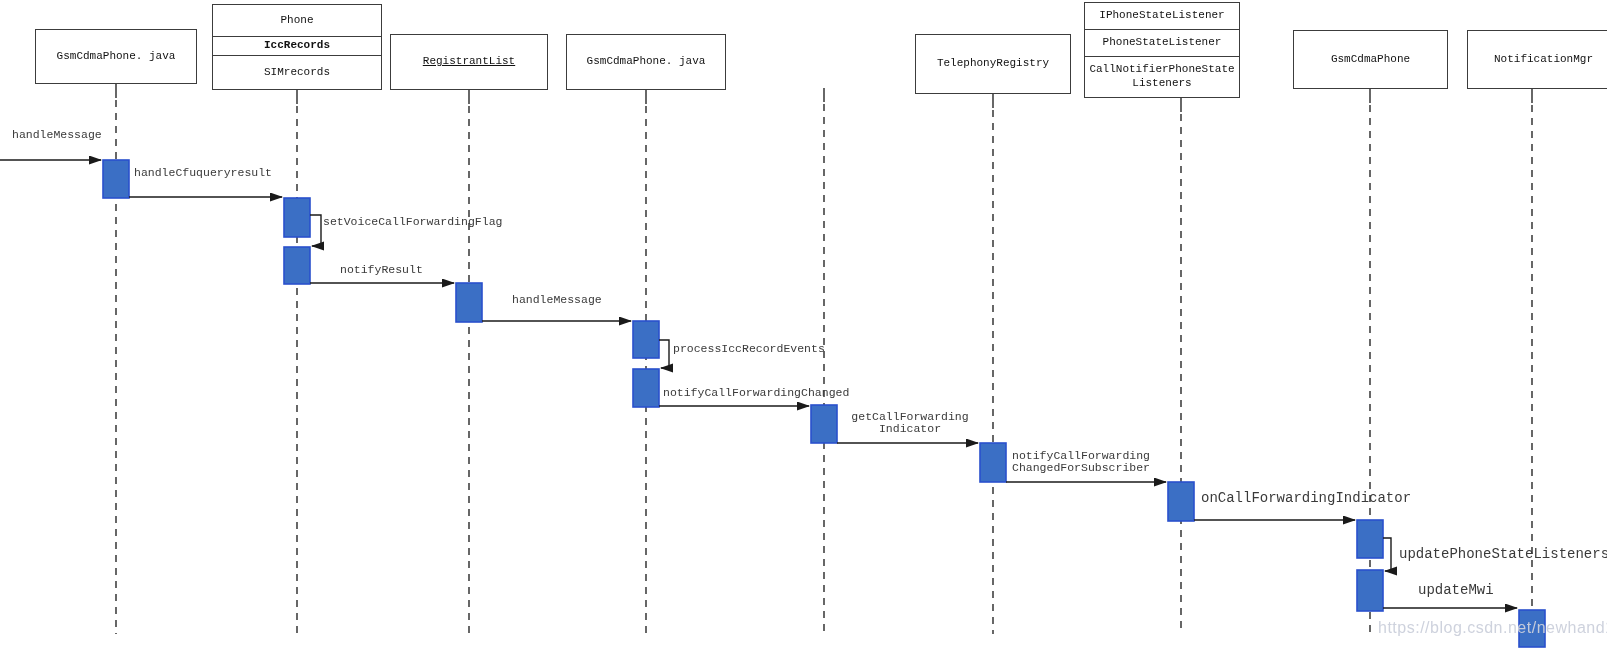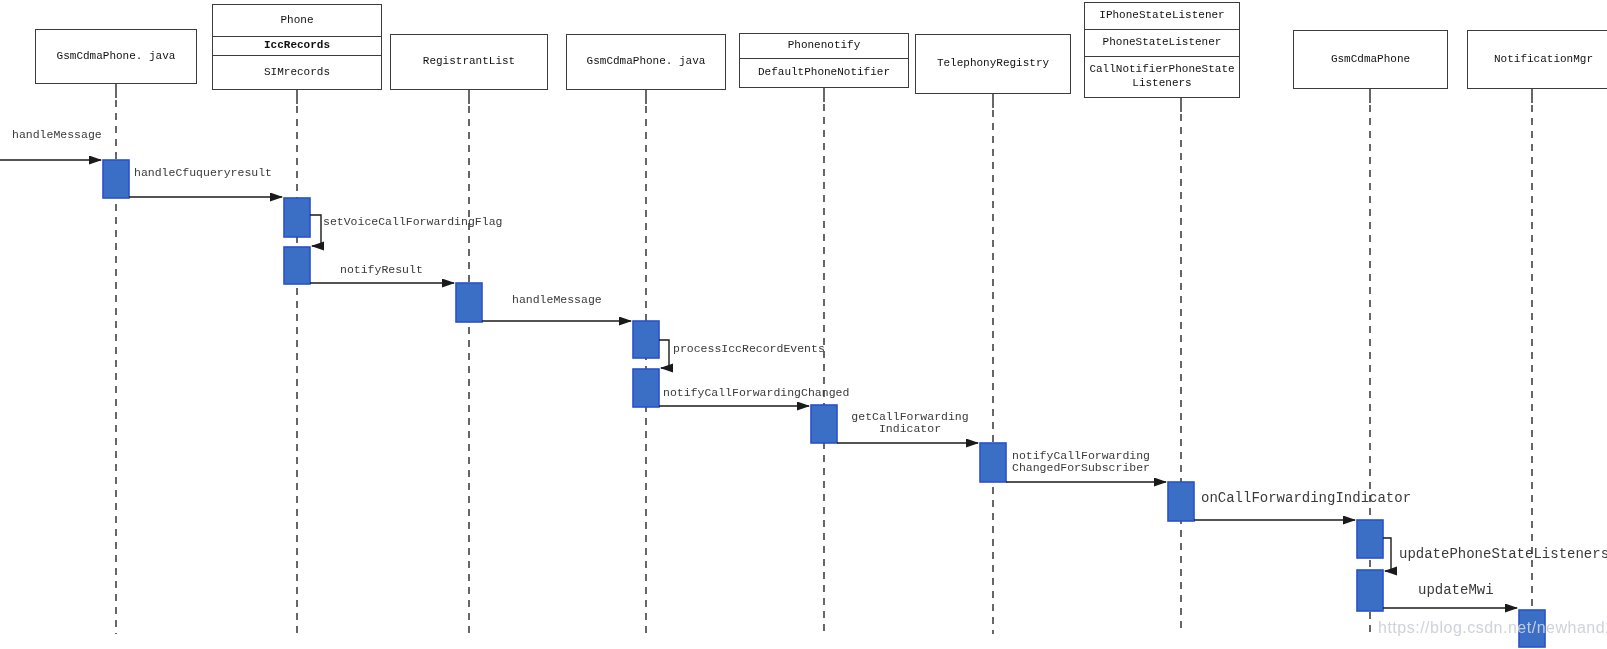--- a/index.html
+++ b/index.html
@@ -142,31 +142,27 @@
     <div class="row" style="flex:1;">GsmCdmaPhone. java</div>
   </div>
 
   <div class="lifeline-box" style="left:212px; top:4px; width:170px; height:86px;">
     <div class="row" style="height:31px;">Phone</div>
     <div class="row" style="height:19px;font-weight:bold;">IccRecords</div>
     <div class="row" style="flex:1;">SIMrecords</div>
   </div>
 
   <div class="lifeline-box" style="left:390px; top:34px; width:158px; height:56px;">
-    <div class="row" style="flex:1;">RegistrantList</div>
+    <div class="row" style="flex:1;text-decoration:underline;">RegistrantList</div>
   </div>
 
   <div class="lifeline-box" style="left:566px; top:34px; width:160px; height:56px;">
     <div class="row" style="flex:1;">GsmCdmaPhone. java</div>
   </div>
 
-  <div class="lifeline-box" style="left:739px; top:33px; width:170px; height:55px;">
-    <div class="row" style="height:24px;">Phonenotify</div>
-    <div class="row" style="flex:1;">DefaultPhoneNotifier</div>
-  </div>
 
   <div class="lifeline-box" style="left:915px; top:34px; width:156px; height:60px;">
     <div class="row" style="flex:1;">TelephonyRegistry</div>
   </div>
 
   <div class="lifeline-box" style="left:1084px; top:2px; width:156px; height:96px;">
     <div class="row" style="height:26px;">IPhoneStateListener</div>
     <div class="row" style="height:27px;">PhoneStateListener</div>
     <div class="row" style="flex:1;">CallNotifierPhoneStateListeners</div>
   </div>

